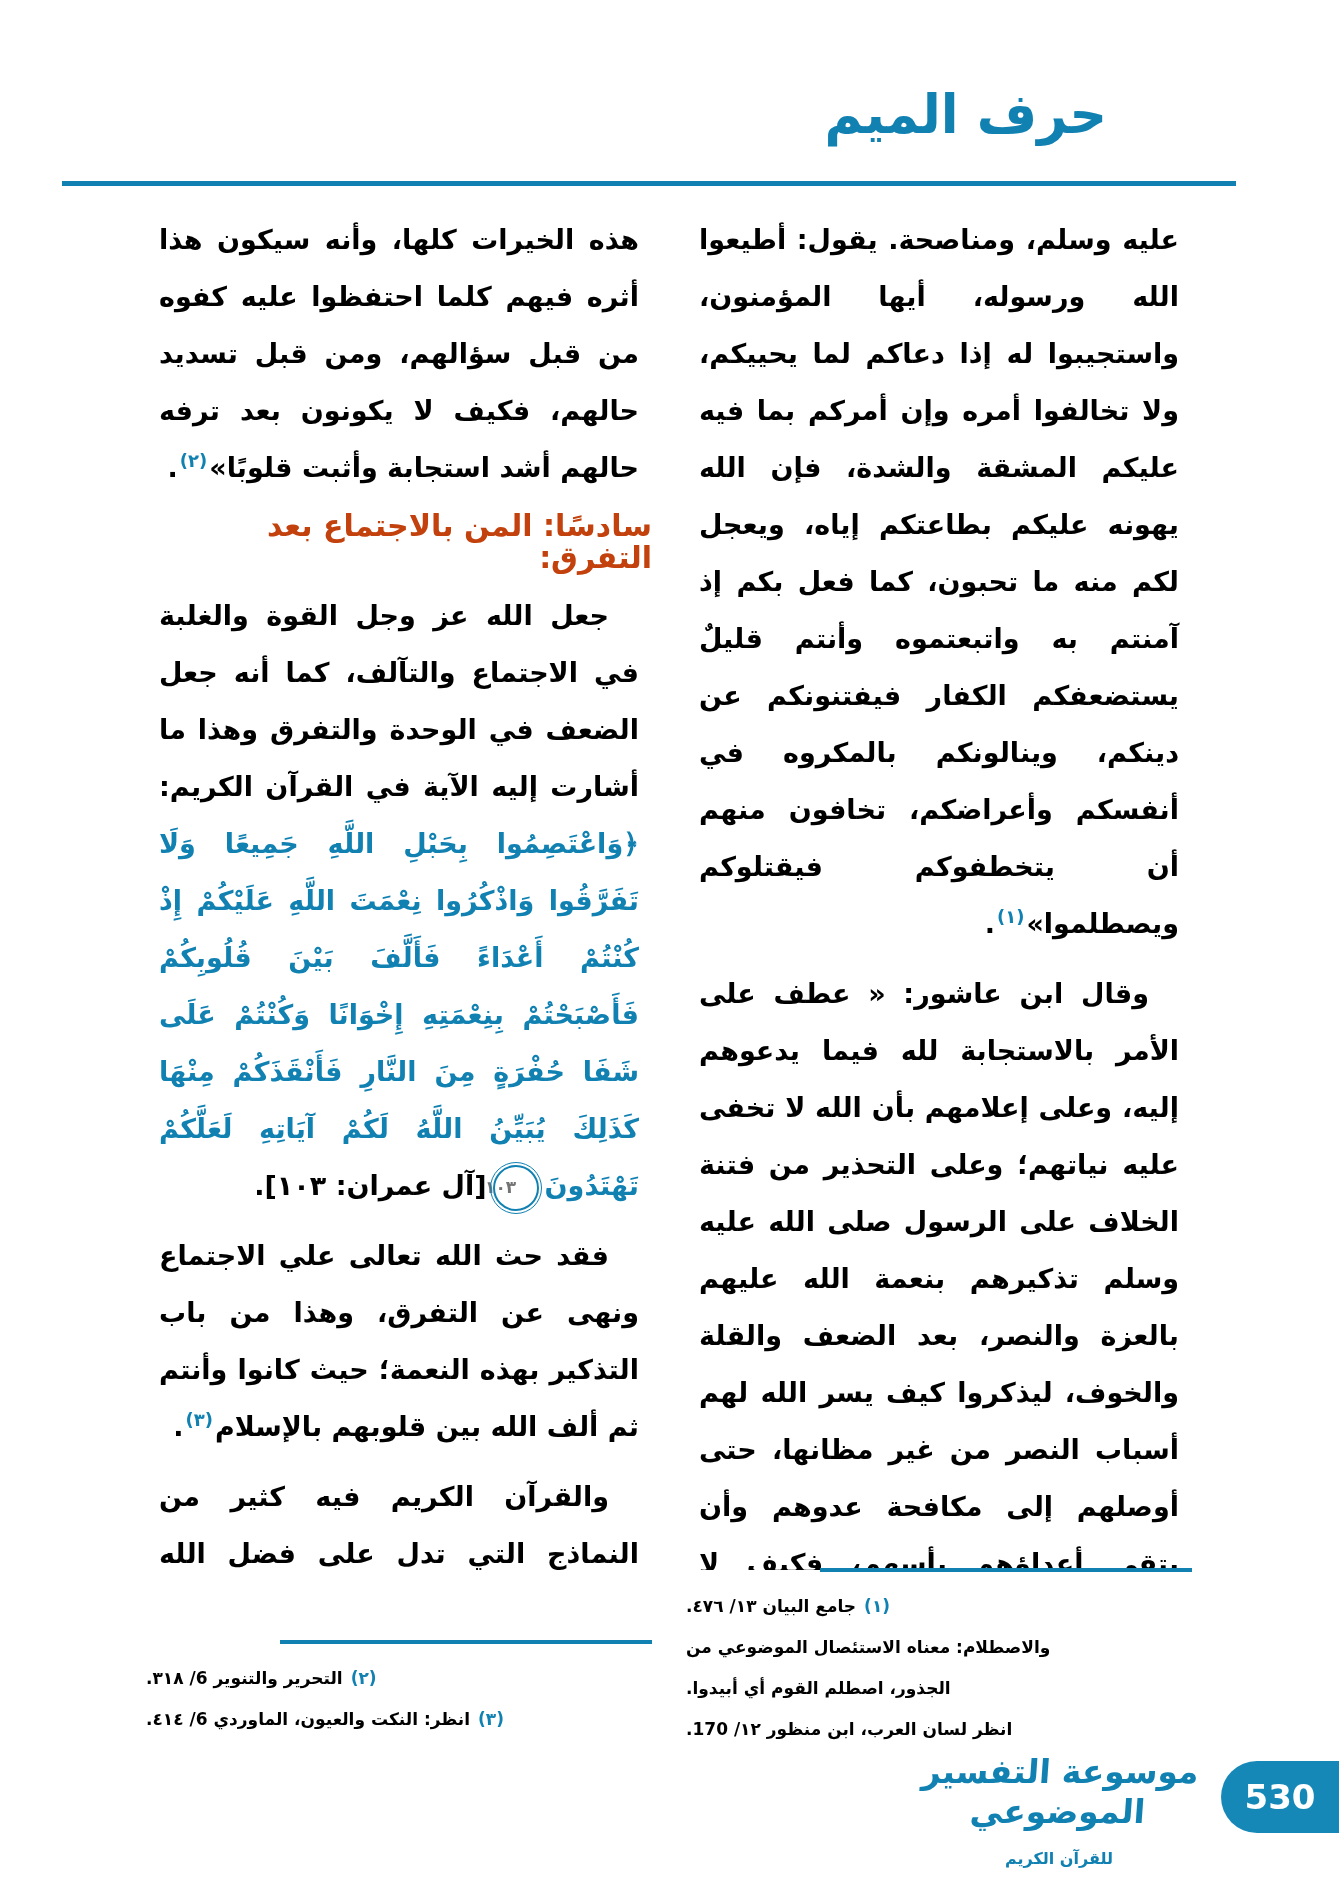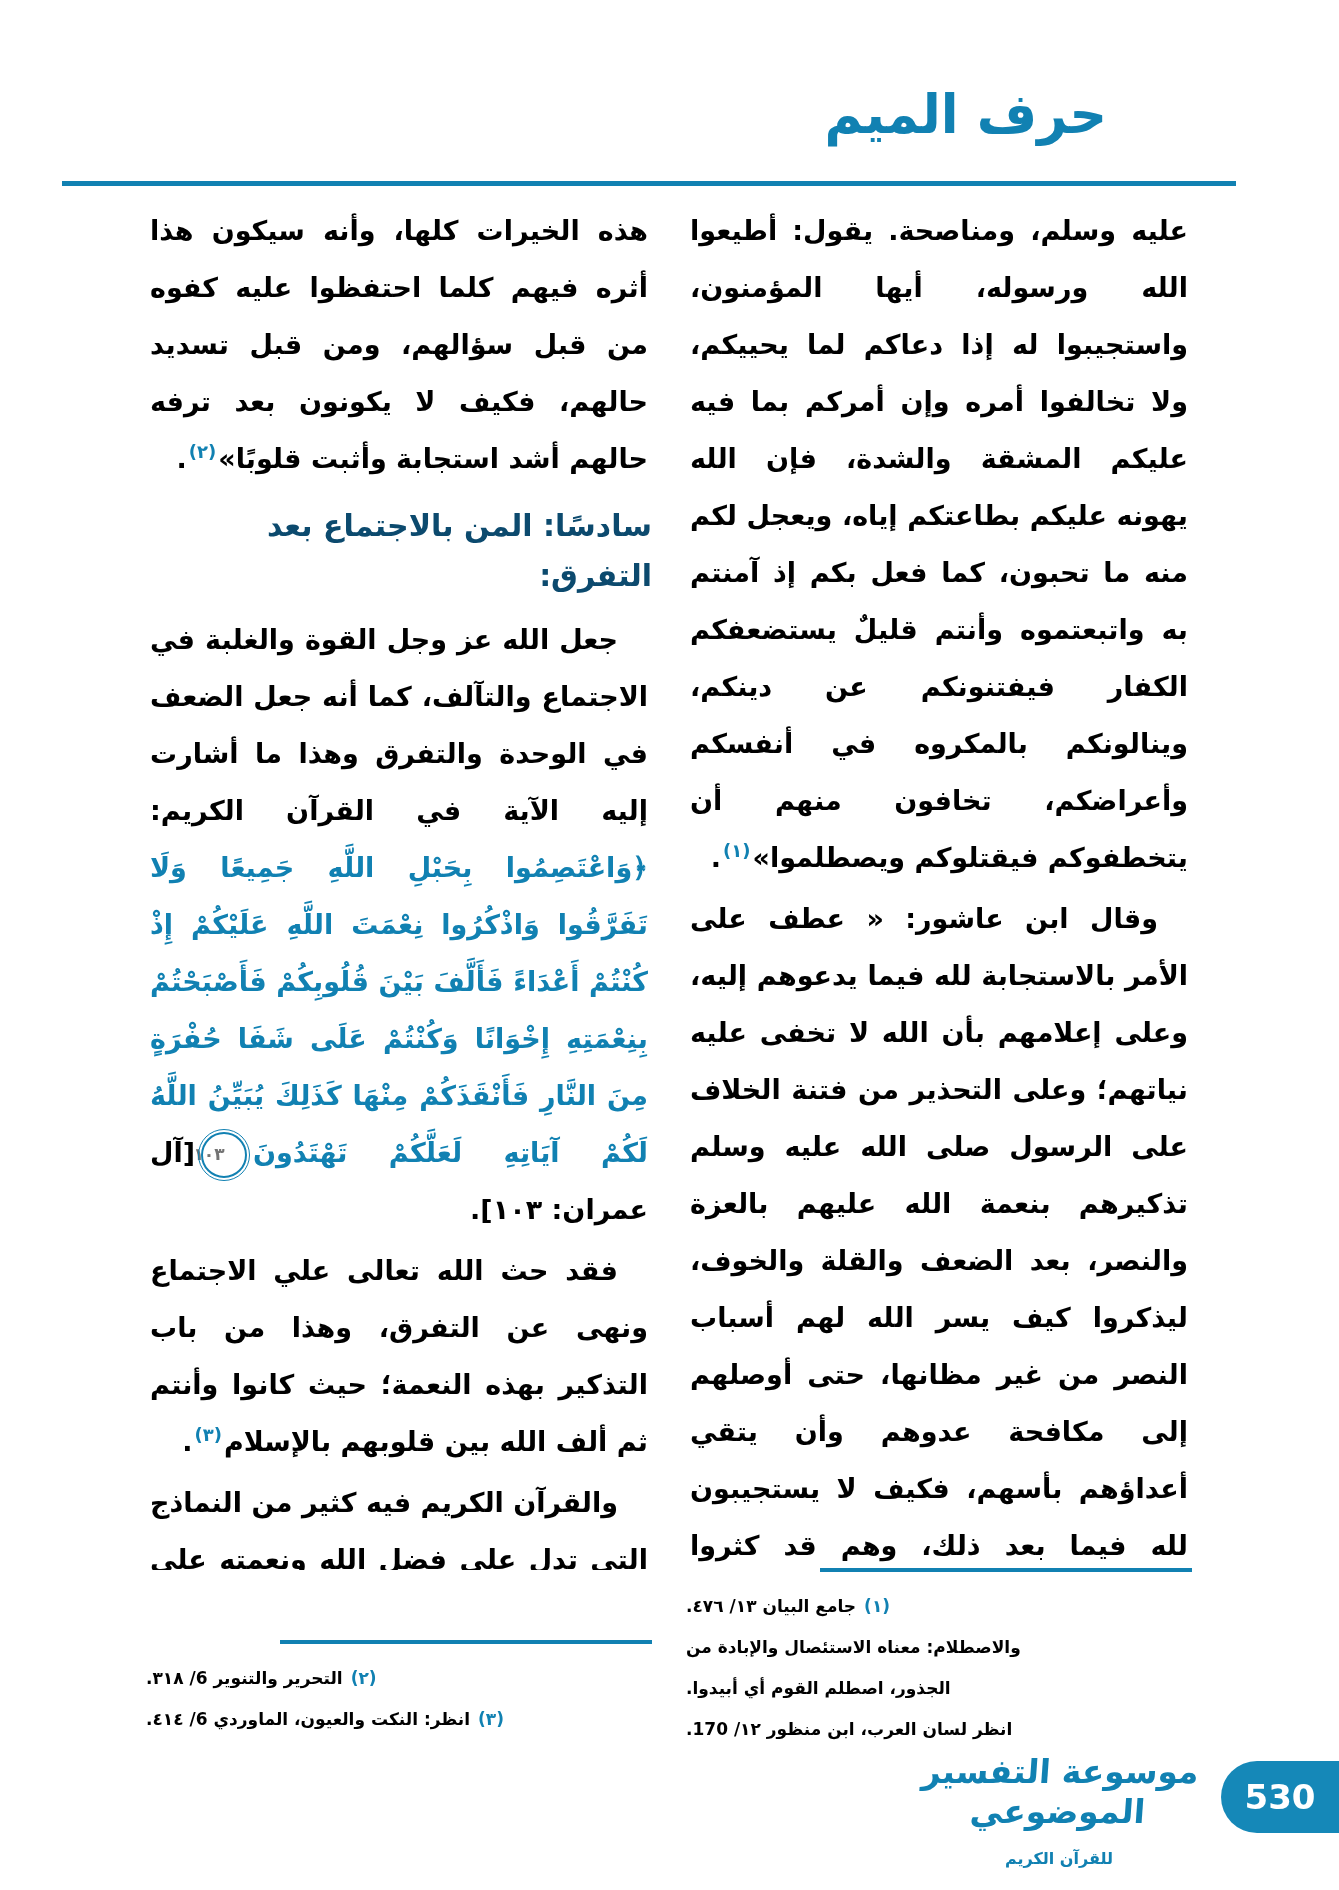--- a/index.html
+++ b/index.html
@@ -18,29 +18,29 @@
     background:#1181b2;
   }
   
   .col{
     position:absolute;top:198px;width:506px;height:1372px;overflow:hidden;
     direction:rtl;text-align:justify;
     font-size:27px;font-weight:700;line-height:57px;
   }
   .col-right{right:147px;}
   .col-left{left:146px;}
-  .col p{margin:4px;padding:0;}
+  .col p{margin:13px;padding:0;}
   .indent{text-indent:30px;}
   .fnref{
     color:#1181b2;font-size:18px;font-weight:700;
     vertical-align:super;line-height:0;margin:0 2px;
   }
   .section-heading{
-    color:#0c4a6e;font-size:30px;font-weight:700;
-    margin:14px 0 10px 0 !important;text-align:right;line-height:50px;
+    color:#c2410c;font-size:30px;font-weight:700;
+    margin:14px 0 10px 0 !important;text-align:right;line-height:32px;
   }
   .quran{color:#1181b2;}
   .aya-mark{
     display:inline-flex;align-items:center;justify-content:center;
     width:42px;height:42px;border:2px solid #1181b2;border-radius:50%;
     outline:1.5px solid #1181b2;outline-offset:2px;
     color:#737373;font-size:17px;font-weight:700;line-height:1;
     vertical-align:middle;margin:0 6px;
   }
   
@@ -94,21 +94,21 @@
       </span><span>[آل عمران: ١٠٣].</span>
   </p>
   <p class="indent"><span>فقد حث الله تعالى علي الاجتماع ونهى عن التفرق، وهذا من باب التذكير بهذه النعمة؛ حيث كانوا وأنتم ثم ألف الله بين قلوبهم بالإسلام</span><sup class="fnref">(٣)</sup><span>.</span></p>
   <p class="indent">والقرآن الكريم فيه كثير من النماذج التي تدل على فضل الله ونعمته على العبد بالاجتماع بعد التفرق، ففي قصة سيدنا يوسف أروع الأمثال في هذا الجانب.</p>
 
 </div>
 
 <div class="footnotes fn-right">
   <div class="fn-sep"></div>
   <p class="fn-line"><span class="fn-marker">(١)</span><span>جامع البيان ١٣/ ٤٧٦.</span></p>
-  <p class="fn-line cont">والاصطلام: معناه الاستئصال والإبادة من</p>
+  <p class="fn-line cont">والاصطلام: معناه الاستئصال الموضوعي من</p>
   <p class="fn-line cont">الجذور، اصطلم القوم أي أبيدوا.</p>
   <p class="fn-line cont">انظر لسان العرب، ابن منظور ١٢/ 170.</p>
 </div>
 
 <div class="footnotes fn-left">
   <div class="fn-sep"></div>
   <p class="fn-line"><span class="fn-marker">(٢)</span><span>التحرير والتنوير 6/ ٣١٨.</span></p>
   <p class="fn-line"><span class="fn-marker">(٣)</span><span>انظر: النكت والعيون، الماوردي 6/ ٤١٤.</span></p>
 </div>
 

